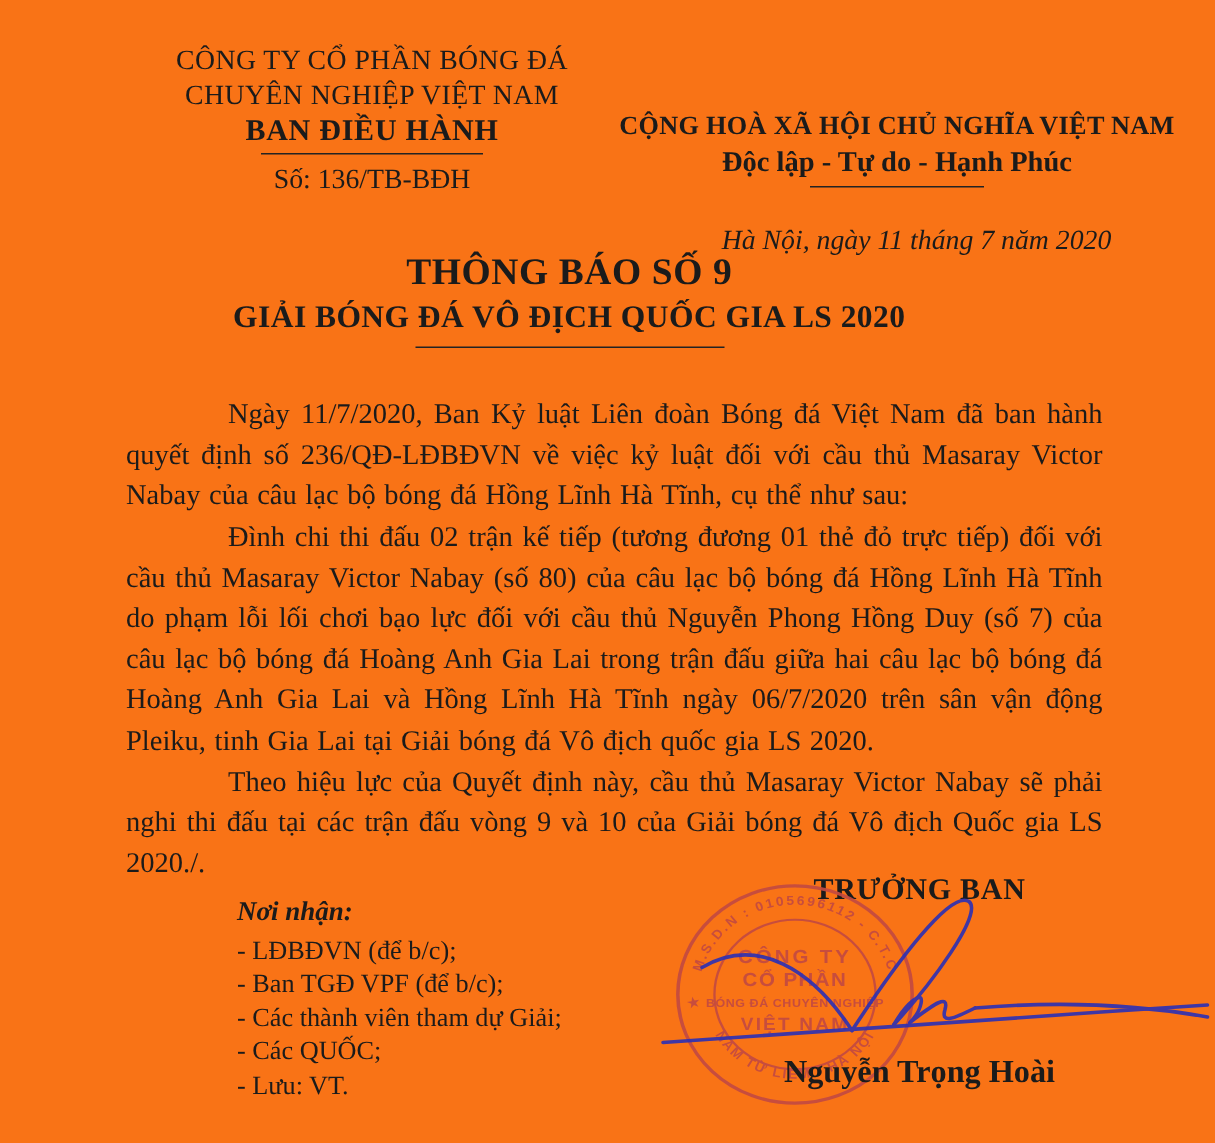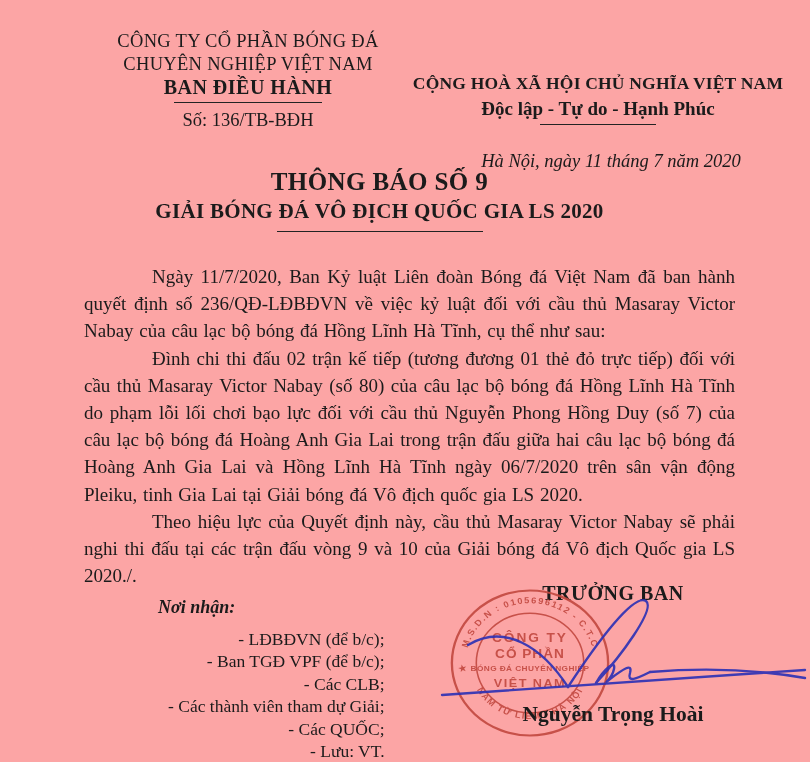--- a/index.html
+++ b/index.html
@@ -1,17 +1,17 @@
 <!DOCTYPE html>
 <html><head>
 <meta charset="utf-8">
 <style>
   html,body{margin:0;padding:0;background:#ffffff;}
   .page{
-    position:relative;width:810px;height:762px;background:#fca5a5;overflow:hidden;
+    position:relative;width:810px;height:762px;background:#f97316;overflow:hidden;
     font-family:"Liberation Serif","DejaVu Serif",serif;color:#1b1b1b;
   }
   
   .org-header{position:absolute;left:78px;top:30px;width:340px;text-align:center;}
   .org-line{font-size:18.5px;line-height:23px;letter-spacing:.3px;}
   .org-dept{font-size:20px;line-height:23px;font-weight:bold;letter-spacing:.5px;}
   .org-underline{width:148px;border-top:1.6px solid #232323;margin:3px auto 0;}
   .org-ref{font-size:18.5px;margin-top:7px;}
   .national-header{position:absolute;left:398px;top:32px;width:400px;text-align:center;margin-top:40px;}
   .national-title{font-size:17.5px;font-weight:bold;line-height:22px;letter-spacing:.2px;}
@@ -25,21 +25,21 @@
   .title-underline{width:206px;border-top:1.8px solid #232323;margin:7px auto 0;}
   
   .body-text{position:absolute;left:84px;top:263px;width:651px;}
   .body-text p{
     margin:0;font-size:19px;line-height:27.2px;text-align:justify;text-indent:68px;
     word-spacing:1px;
   }
   
   .recipients{position:absolute;left:158px;top:597px;}
   .recipients-heading{font-size:18px;font-weight:bold;font-style:italic;margin-bottom:4px;}
-  .recipients ul{list-style:none;margin:10px;padding:0;text-align:right;}
+  .recipients ul{list-style:none;margin:0;padding:0;}
   .recipients li{font-size:17.5px;line-height:22.4px;}
   .signer-title{position:absolute;left:513px;top:582px;width:200px;text-align:center;
     font-size:20px;font-weight:bold;letter-spacing:.5px;}
   .signer-name{position:absolute;left:493px;top:702px;width:240px;text-align:center;
     font-size:21.5px;font-weight:bold;z-index:6;}
   .stamp{position:absolute;left:447px;top:586px;z-index:4;}
   .signature{position:absolute;left:420px;top:583px;z-index:7;}
   .stamp text{font-family:"Liberation Sans","DejaVu Sans",sans-serif;font-weight:bold;}
 </style>
 </head>
@@ -72,21 +72,20 @@
     <p>Ngày 11/7/2020, Ban Kỷ luật Liên đoàn Bóng đá Việt Nam đã ban hành quyết định số 236/QĐ-LĐBĐVN về việc kỷ luật đối với cầu thủ Masaray Victor Nabay của câu lạc bộ bóng đá Hồng Lĩnh Hà Tĩnh, cụ thể như sau:</p>
     <p>Đình chi thi đấu 02 trận kế tiếp (tương đương 01 thẻ đỏ trực tiếp) đối với cầu thủ Masaray Victor Nabay (số 80) của câu lạc bộ bóng đá Hồng Lĩnh Hà Tĩnh do phạm lỗi lối chơi bạo lực đối với cầu thủ Nguyễn Phong Hồng Duy (số 7) của câu lạc bộ bóng đá Hoàng Anh Gia Lai trong trận đấu giữa hai câu lạc bộ bóng đá Hoàng Anh Gia Lai và Hồng Lĩnh Hà Tĩnh ngày 06/7/2020 trên sân vận động Pleiku, tinh Gia Lai tại Giải bóng đá Vô địch quốc gia LS 2020.</p>
     <p>Theo hiệu lực của Quyết định này, cầu thủ Masaray Victor Nabay sẽ phải nghi thi đấu tại các trận đấu vòng 9 và 10 của Giải bóng đá Vô địch Quốc gia LS 2020./.</p>
   </div>
 
   <div class="recipients">
     <div class="recipients-heading">Nơi nhận:</div>
     <ul>
       <li>- LĐBĐVN (để b/c);</li>
       <li>- Ban TGĐ VPF (để b/c);</li>
-      <li>- Các CLB;</li>
       <li>- Các thành viên tham dự Giải;</li>
       <li>- Các QUỐC;</li>
       <li>- Lưu: VT.</li>
     </ul>
   </div>
 
   <div class="signer-title">TRƯỞNG BAN</div>
   <div class="signer-name">Nguyễn Trọng Hoài</div>
 
   <svg class="stamp" width="166" height="154" viewBox="0 0 170 170" preserveAspectRatio="none">

